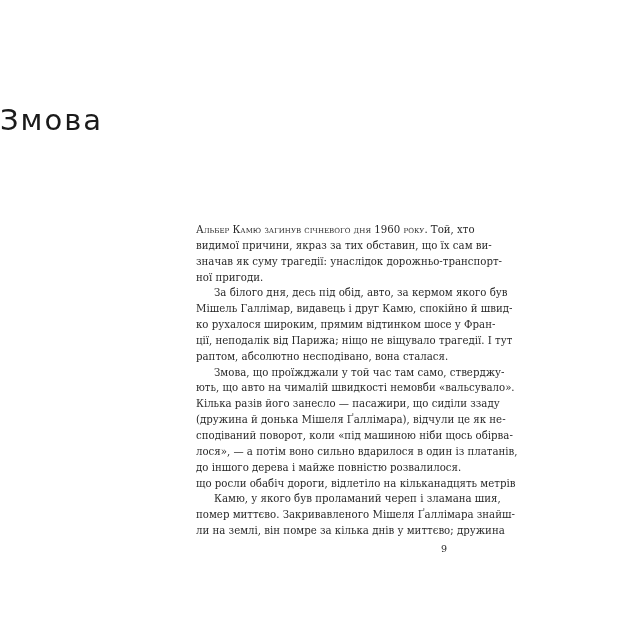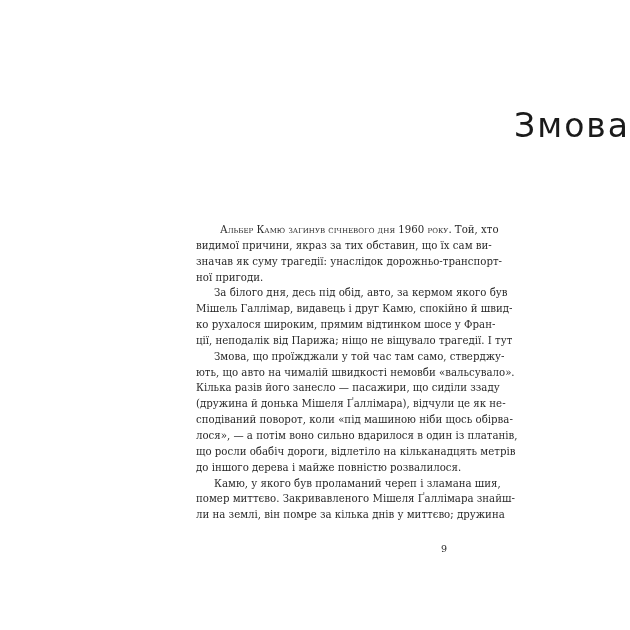--- a/index.html
+++ b/index.html
@@ -1,31 +1,31 @@
 <!DOCTYPE html>
 <html><head>
 <meta charset="utf-8">
 <style>
   html, body { margin:0; padding:0; background:#ffffff; }
   body { width:630px; height:630px; position:relative; overflow:hidden; }
   .page { position:absolute; left:0; top:0; width:630px; height:630px; background:#fff; }
   .title {
-    position:absolute; left:0; width:630px; top:84px; text-align:right;
-    font-family:"DejaVu Sans", sans-serif; font-size:33px; letter-spacing:2px;
+    position:absolute; left:0; width:630px; top:84px; text-align:left;
+    font-family:"DejaVu Sans", sans-serif; font-size:29px; letter-spacing:2px;
     color:#1a1a1a; font-weight:normal;
   }
   .body-text {
     position:absolute; left:196px; top:222px; width:251px;
     font-family:"DejaVu Serif", serif; font-size:10.2px; line-height:15.85px;
     color:#2a2a2a;
   }
   .line { display:block; white-space:nowrap; text-align:justify; text-align-last:justify; height:15.85px; }
   .line.last { text-align-last:left; }
   .line.indent { padding-left:18px; }
-  .smallcaps { font-variant:small-caps;margin-left:24px; }
+  .smallcaps { font-variant:small-caps; }
   .page-number {
     position:absolute; left:441px; top:543px;
     font-family:"DejaVu Serif", serif; font-size:9.5px; color:#2a2a2a;
   }
 </style>
 </head>
 <body>
 
 <div class="page">
   <h1 class="title">Змова</h1>
@@ -34,29 +34,30 @@
 
     <span class="line"><span class="smallcaps">Альбер Камю загинув січневого дня 1960 року.</span><span> Той, хто</span></span>
     <span class="line">видимої причини, якраз за тих обставин, що їх сам ви-</span>
     <span class="line">значав як суму трагедії: унаслідок дорожньо-транспорт-</span>
     <span class="line last">ної пригоди.</span>
 
     <span class="line indent">За білого дня, десь під обід, авто, за кермом якого був</span>
     <span class="line">Мішель Галлімар, видавець і друг Камю, спокійно й швид-</span>
     <span class="line">ко рухалося широким, прямим відтинком шосе у Фран-</span>
     <span class="line">ції, неподалік від Парижа; ніщо не віщувало трагедії. І тут</span>
+    <span class="line last">раптом, абсолютно несподівано, вона сталася.</span>
 
     <span class="line indent">Змова, що проїжджали у той час там само, стверджу-</span>
     <span class="line">ють, що авто на чималій швидкості немовби «вальсувало».</span>
     <span class="line">Кілька разів його занесло — пасажири, що сиділи ззаду</span>
     <span class="line">(дружина й донька Мішеля Ґаллімара), відчули це як не-</span>
     <span class="line">сподіваний поворот, коли «під машиною ніби щось обірва-</span>
     <span class="line">лося», — а потім воно сильно вдарилося в один із платанів,</span>
+    <span class="line last">до іншого дерева і майже повністю розвалилося.</span>
     <span class="line">що росли обабіч дороги, відлетіло на кільканадцять метрів</span>
-    <span class="line last">до іншого дерева і майже повністю розвалилося.</span>
 
     <span class="line indent">Камю, у якого був проламаний череп і зламана шия,</span>
     <span class="line">помер миттєво. Закривавленого Мішеля Ґаллімара знайш-</span>
     <span class="line">ли на землі, він помре за кілька днів у миттєво; дружина</span>
   </div>
 
   <div class="page-number">9</div>
 </div>
 
 </body></html>

